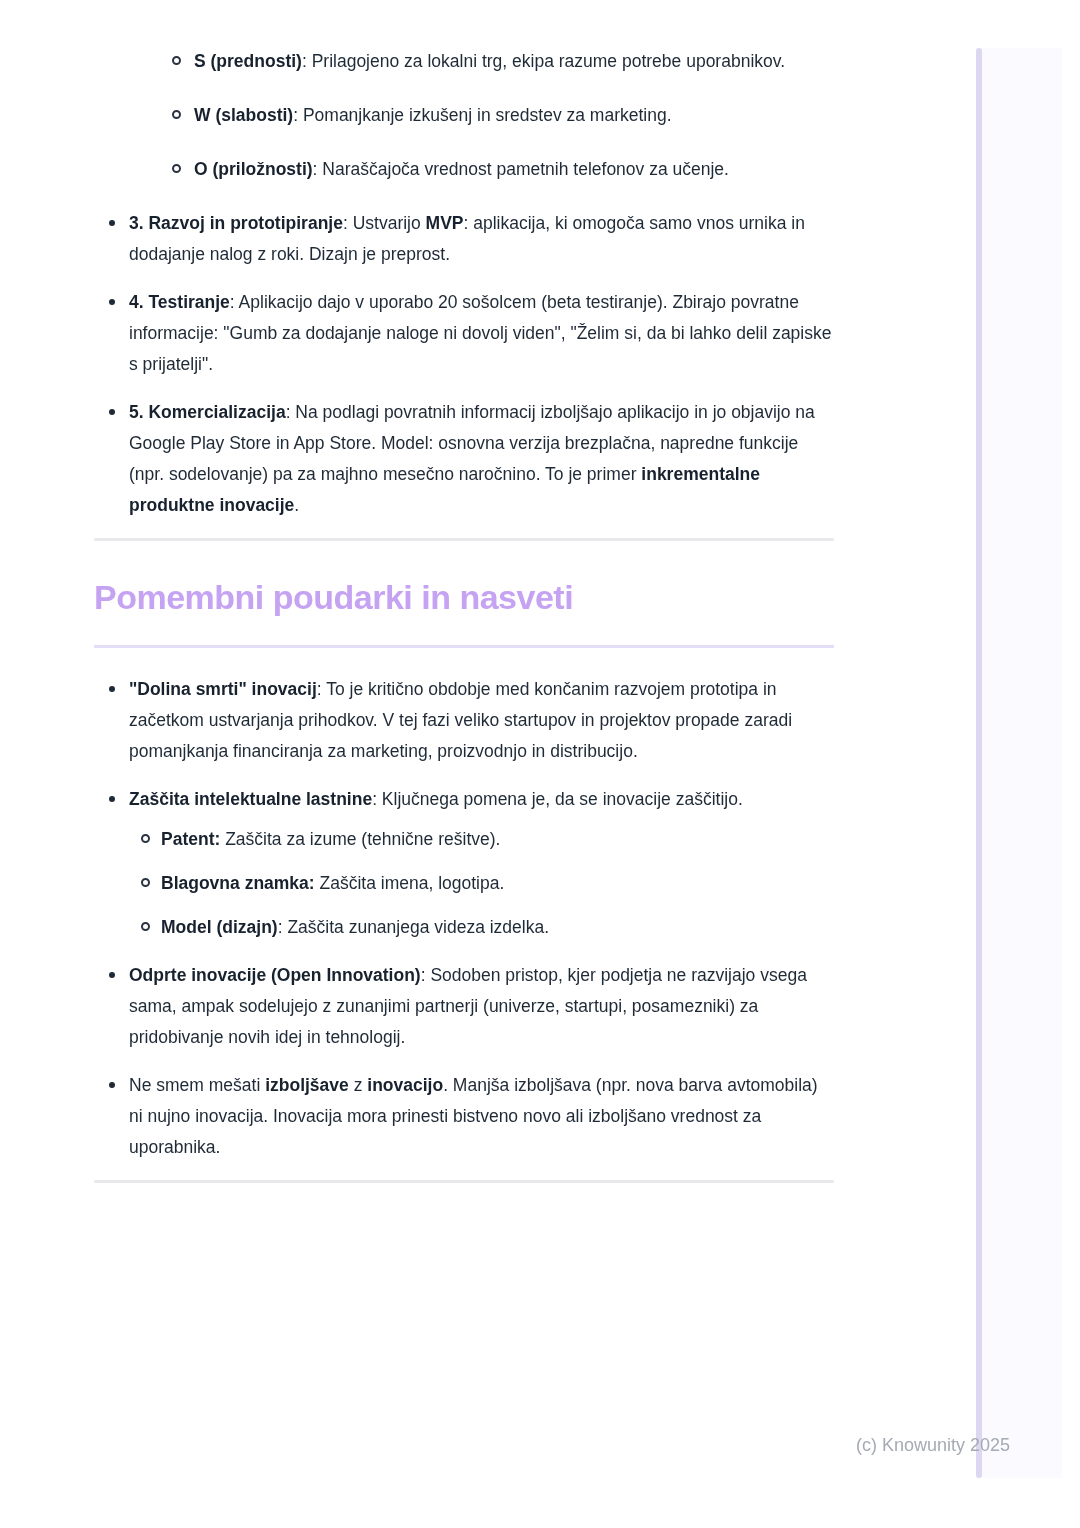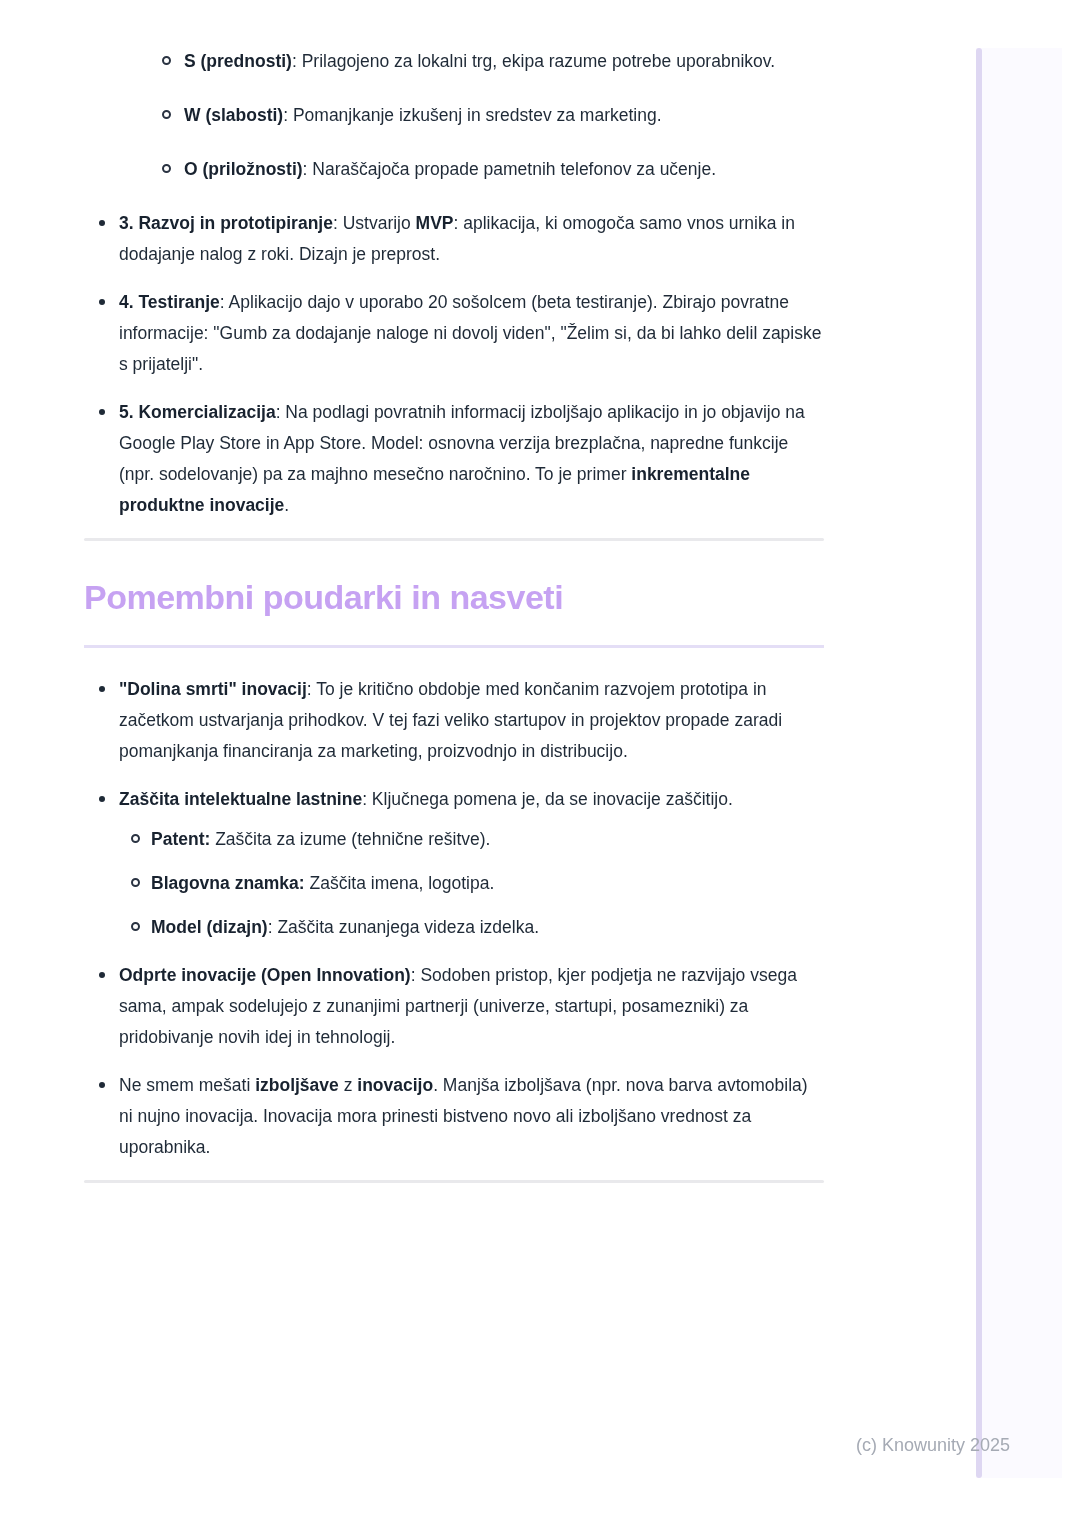--- a/index.html
+++ b/index.html
@@ -13,21 +13,21 @@
   *{box-sizing:border-box;}
   html,body{margin:0;padding:0;}
   body{
     width:1080px;height:1528px;background:#ffffff;
     font-family:"Liberation Sans","DejaVu Sans",sans-serif;
     color:var(--text);
   }
   .page{position:relative;width:1080px;height:1528px;background:#fff;overflow:hidden;}
   .accent-halo{position:absolute;left:976px;top:48px;width:86px;height:1430px;background:#fbfaff;}
   .accent-bar{position:absolute;left:976px;top:48px;width:6px;height:1430px;border-radius:3px;background:var(--accent-bar);}
-  .content{position:absolute;left:84px;top:46px;width:740px;}
+  .content{position:absolute;left:94px;top:46px;width:740px;}
   .list{list-style:none;margin:0;padding:0;font-size:17.5px;line-height:31px;}
   .list li{position:relative;}
   b{font-weight:700;color:#18222f;}
   
   .lvl1 > li{padding-left:35px;margin-bottom:17px;}
   .lvl1 > li > .marker{
     position:absolute;left:15px;top:12px;width:6px;height:6px;border-radius:50%;
     background:var(--text);
   }
   
@@ -68,21 +68,21 @@
         <li>
           <span class="marker"></span>
           <div class="txt"><b>S (prednosti)</b><span>: Prilagojeno za lokalni trg, ekipa razume potrebe uporabnikov.</span></div>
         </li>
         <li>
           <span class="marker"></span>
           <div class="txt"><b>W (slabosti)</b><span>: Pomanjkanje izkušenj in sredstev za marketing.</span></div>
         </li>
         <li>
           <span class="marker"></span>
-          <div class="txt"><b>O (priložnosti)</b><span>: Naraščajoča propade pametnih telefonov za učenje.</span></div>
+          <div class="txt"><b>O (priložnosti)</b><span>: Naraščajoča vrednost pametnih telefonov za učenje.</span></div>
         </li>
       </ul>
 
     <ul class="list lvl1 process">
         <li>
           <span class="marker"></span>
           <div class="txt"><b>3. Razvoj in prototipiranje</b><span>: Ustvarijo </span><b>MVP</b><span>: aplikacija, ki omogoča samo vnos urnika in dodajanje nalog z roki. Dizajn je preprost.</span></div>
         </li>
         <li>
           <span class="marker"></span>

